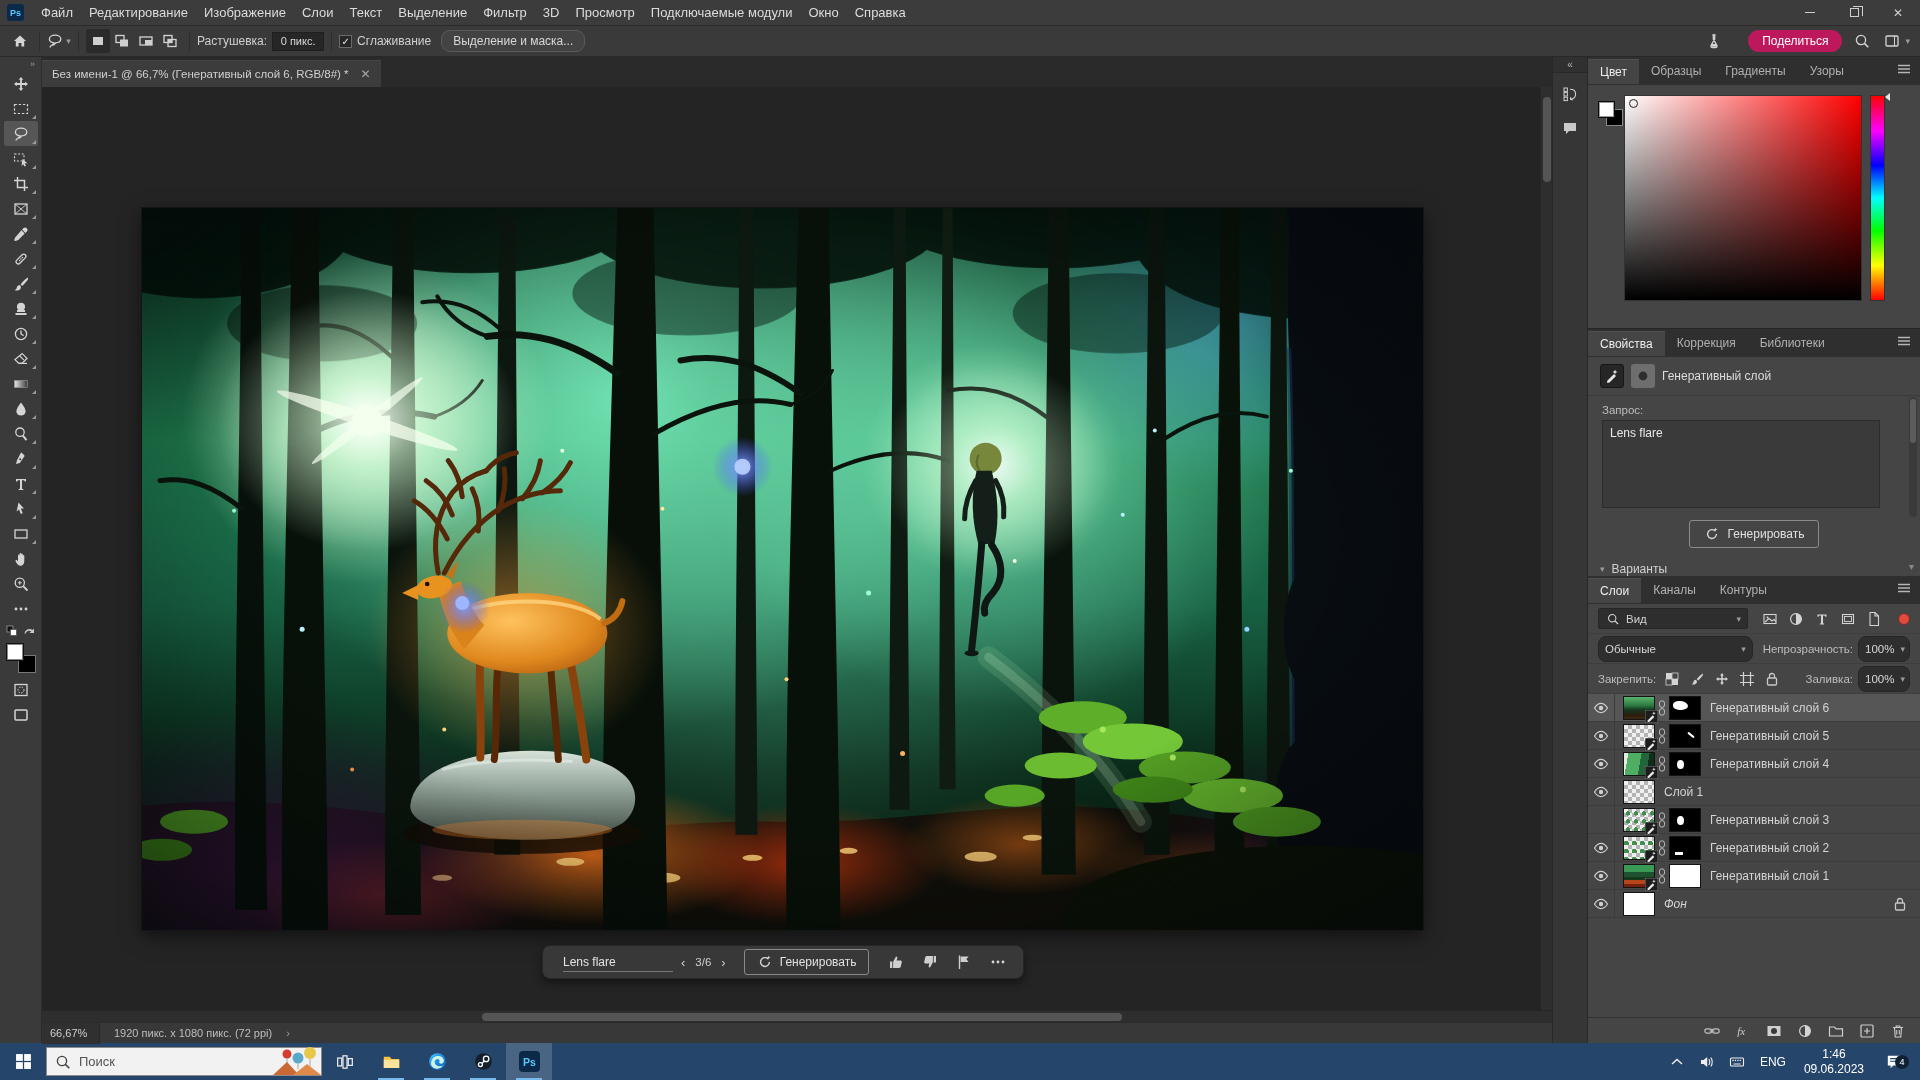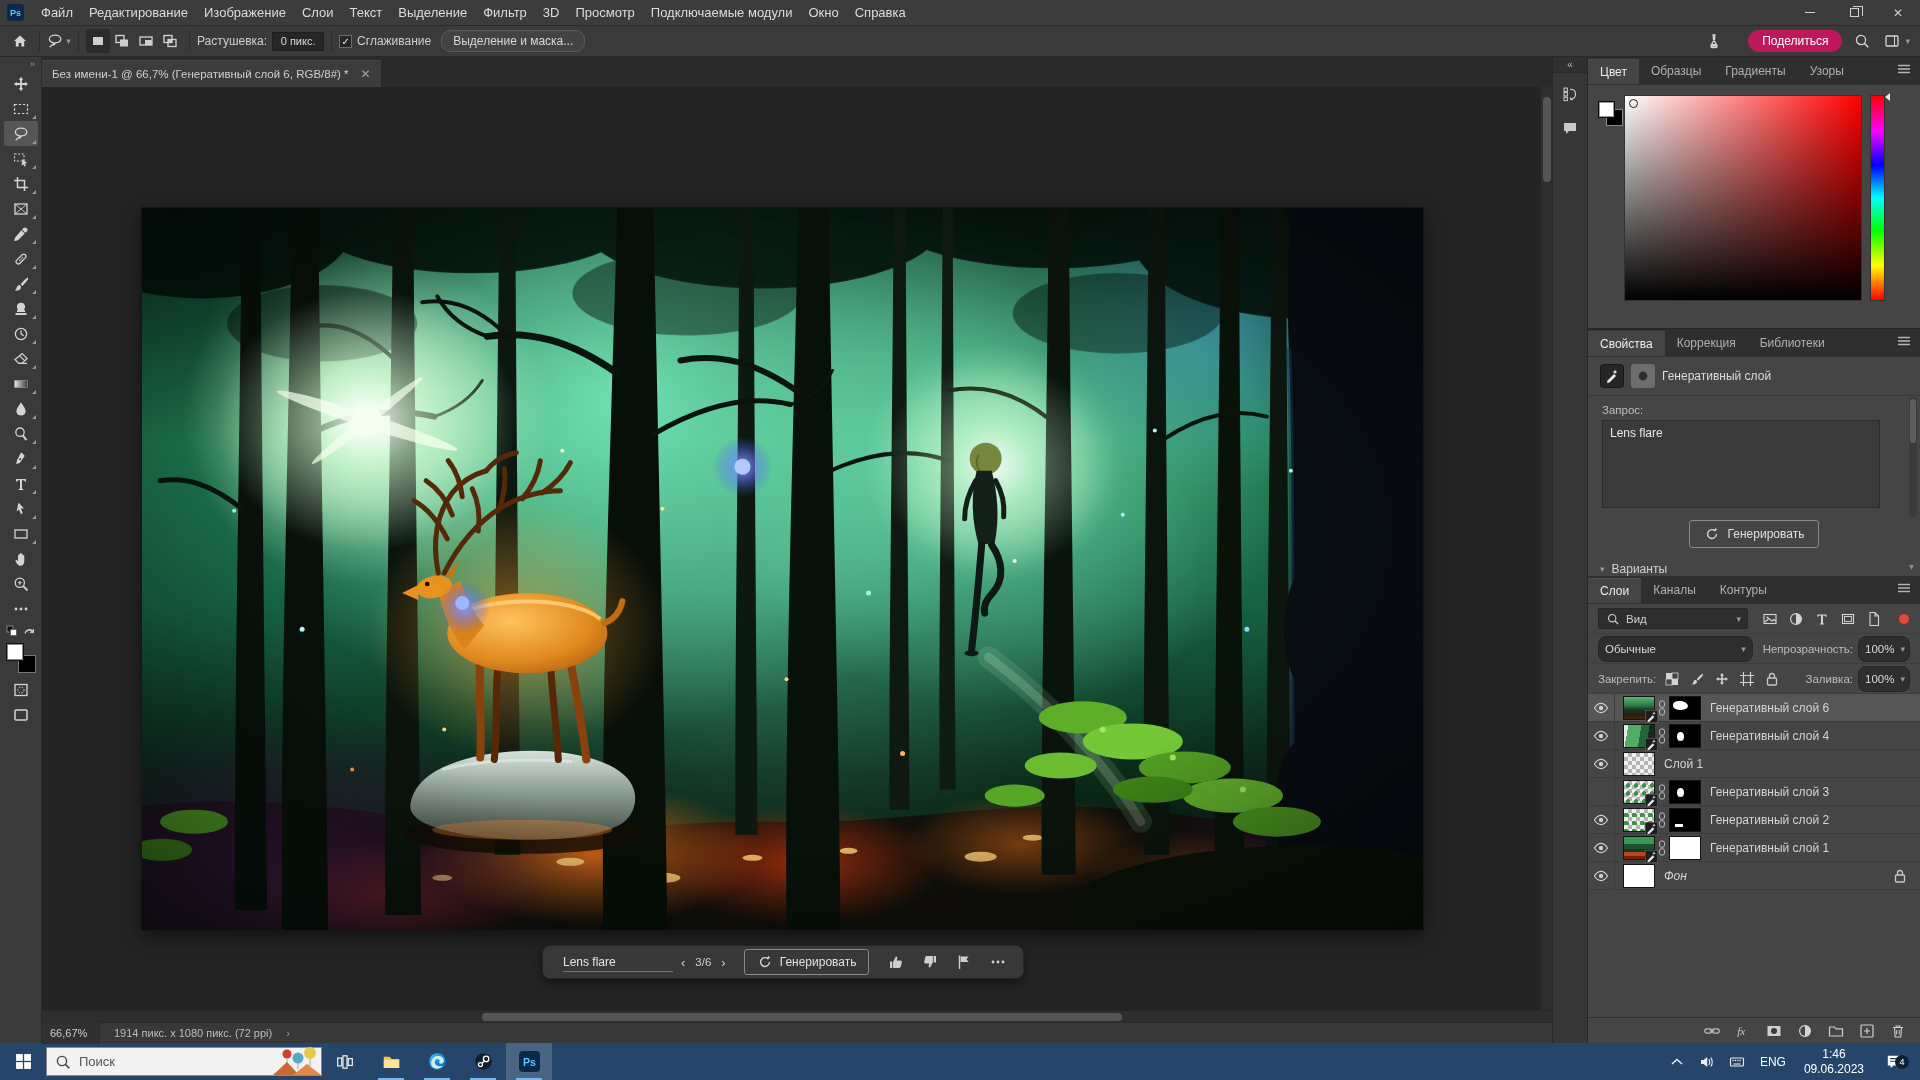--- a/index.html
+++ b/index.html
@@ -718,21 +718,21 @@
           <div class="thumb"></div>
         </div>
     </div>
 
     <div id="hscroll">
         <div class="thumb"></div>
       </div>
 
     <div id="statusbar">
       <div id="zoom-field">66,67%</div>
-      <span id="doc-info">1914 пикс. x 1080 пикс. (72 ppi)</span>
+      <span id="doc-info">1920 пикс. x 1080 пикс. (72 ppi)</span>
       <span class="chev">›</span>
     </div>
   </div>
 
   <div id="collapsedstrip">
     <div id="collapse-arrows">«</div>
     <div class="strip-btn">
         <span class="ic">
           <svg width="16" height="16" viewBox="0 0 16 16" xmlns="http://www.w3.org/2000/svg">
             <rect x="2" y="2" width="3.4" height="3.4" fill="none" stroke="#cfcfcf"></rect>
@@ -948,20 +948,43 @@
                   </svg></span>
               </span>
               <span class="chain-cell">
                 <svg width="10" height="16" viewBox="0 0 10 16" xmlns="http://www.w3.org/2000/svg">
                   <rect x="2.5" y="0.8" width="5" height="6.6" rx="2.4" fill="none" stroke="#bdbdbd"></rect>
                   <rect x="2.5" y="8.6" width="5" height="6.6" rx="2.4" fill="none" stroke="#bdbdbd"></rect>
                 </svg>
               </span>
               <span class="lthumb mk mk-blob" style="margin-left: 0px;"></span>
               <span class="lname">Генеративный слой 6</span>
+            </div>
+            <div class="layer-row">
+              <div class="eye-cell">
+                <svg width="16" height="16" viewBox="0 0 16 16" xmlns="http://www.w3.org/2000/svg">
+                  <path d="M1.5 8 C3.5 4.8 5.6 3.4 8 3.4 C10.4 3.4 12.5 4.8 14.5 8 C12.5 11.2 10.4 12.6 8 12.6 C5.6 12.6 3.5 11.2 1.5 8 Z" fill="none" stroke="#cfcfcf" stroke-width="1.2"></path>
+                  <circle cx="8" cy="8" r="2.2" fill="#cfcfcf"></circle>
+                </svg>
+              </div>
+              <span class="lthumb th-checker">
+                <span class="gbadge"><svg width="13" height="13" viewBox="0 0 16 16">
+                    <rect width="16" height="16" rx="2" fill="#1d1d1d" stroke="#8a8a8a" stroke-width="1"></rect>
+                    <path d="M3.5 12.5 L9.5 6.5 L11.5 8.5 L5.5 14.5 L3 15 Z" fill="#e8e8e8"></path>
+                    <path d="M11 1.8 l0.6 1.6 1.6 0.6 -1.6 0.6 -0.6 1.6 -0.6 -1.6 -1.6 -0.6 1.6 -0.6 Z" fill="#e8e8e8"></path>
+                  </svg></span>
+              </span>
+              <span class="chain-cell">
+                <svg width="10" height="16" viewBox="0 0 10 16" xmlns="http://www.w3.org/2000/svg">
+                  <rect x="2.5" y="0.8" width="5" height="6.6" rx="2.4" fill="none" stroke="#bdbdbd"></rect>
+                  <rect x="2.5" y="8.6" width="5" height="6.6" rx="2.4" fill="none" stroke="#bdbdbd"></rect>
+                </svg>
+              </span>
+              <span class="lthumb mk mk-curve" style="margin-left: 0px;"></span>
+              <span class="lname">Генеративный слой 5</span>
             </div>
             <div class="layer-row">
               <div class="eye-cell">
                 <svg width="16" height="16" viewBox="0 0 16 16" xmlns="http://www.w3.org/2000/svg">
                   <path d="M1.5 8 C3.5 4.8 5.6 3.4 8 3.4 C10.4 3.4 12.5 4.8 14.5 8 C12.5 11.2 10.4 12.6 8 12.6 C5.6 12.6 3.5 11.2 1.5 8 Z" fill="none" stroke="#cfcfcf" stroke-width="1.2"></path>
                   <circle cx="8" cy="8" r="2.2" fill="#cfcfcf"></circle>
                 </svg>
               </div>
               <span class="lthumb th-forest2">
                 <span class="gbadge"><svg width="13" height="13" viewBox="0 0 16 16">

